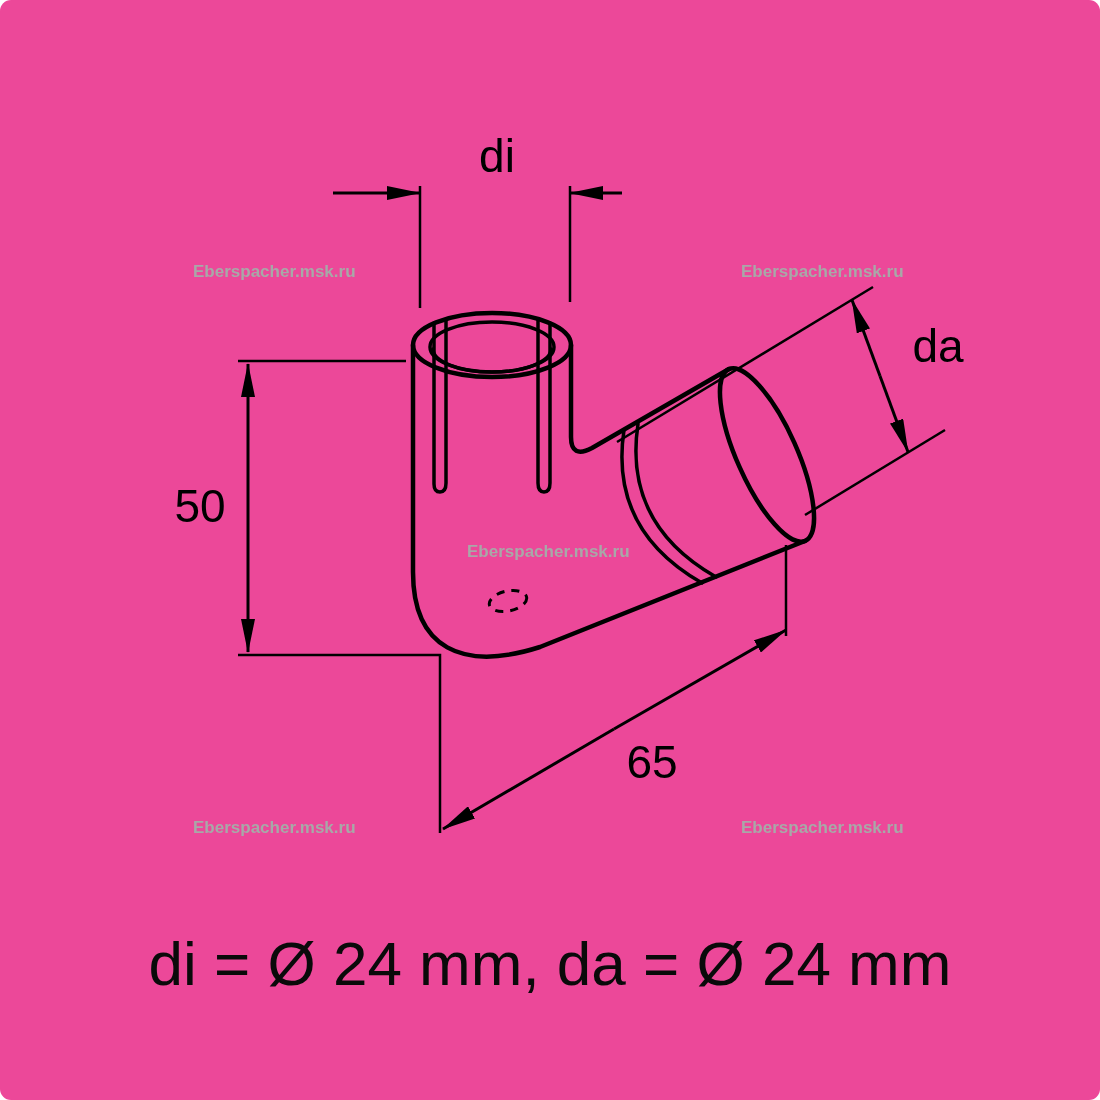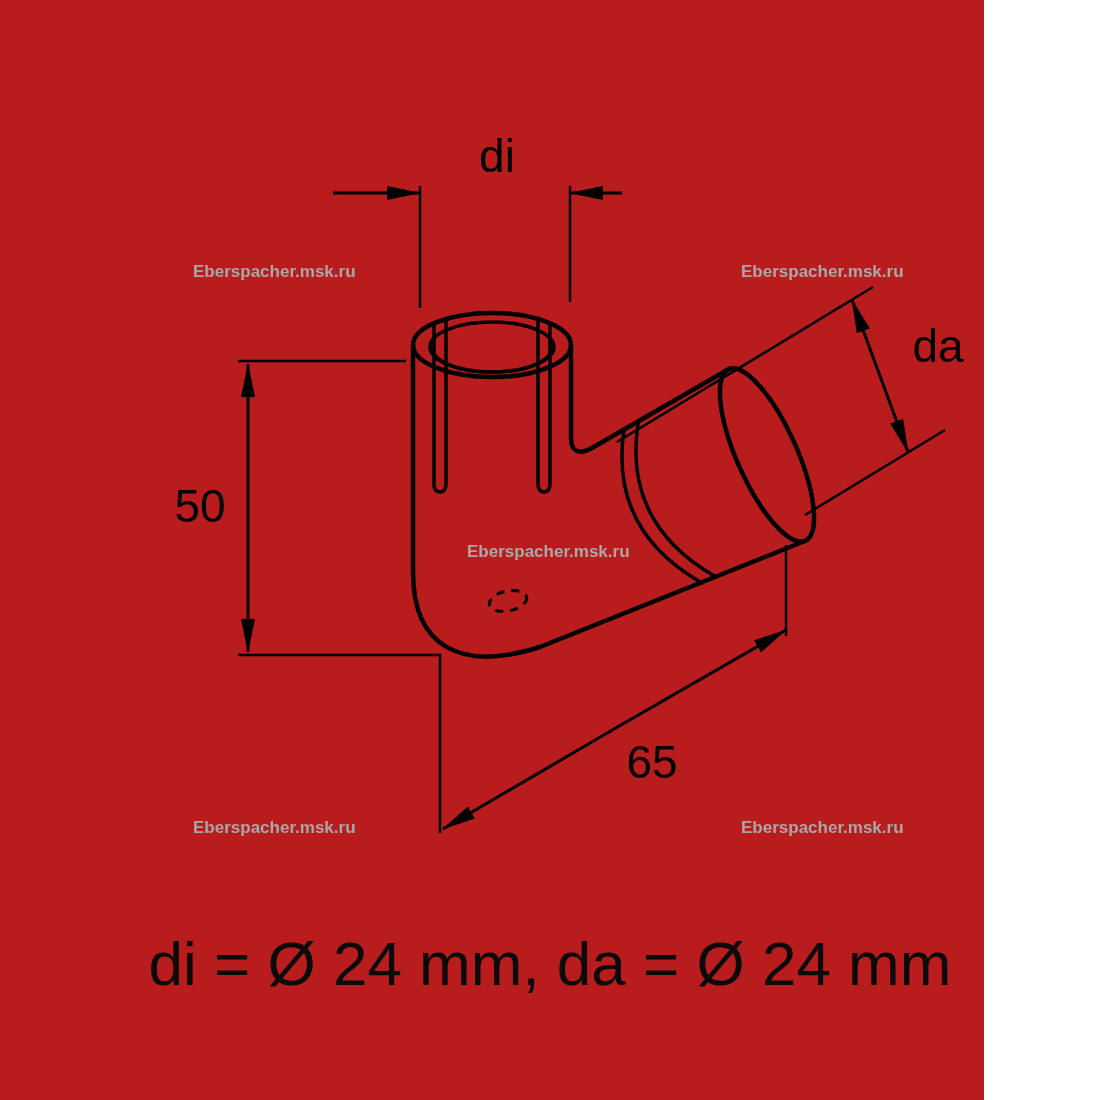--- a/index.html
+++ b/index.html
@@ -3,24 +3,25 @@
 <meta charset="utf-8">
 <style>
   html, body {
     margin: 0;
     padding: 0;
     background: #ffffff;
     font-family: "Liberation Sans", "DejaVu Sans", sans-serif;
   }
   .stage {
     position: relative;
-    width: 984px;
+    width: 1100px;
     height: 1100px;
-    background: #b91c1c;
+    background: #ec4899;
     overflow: hidden;
+    border-radius: 11px;
   }
   svg { position: absolute; left: 0; top: 0; }
 
   .outline   { fill: none; stroke: #000000; stroke-width: 4.5; stroke-linecap: round; stroke-linejoin: round; }
   .outline-thin { fill: none; stroke: #000000; stroke-width: 3.5; stroke-linecap: round; stroke-linejoin: round; }
   .hidden-line { fill: none; stroke: #000000; stroke-width: 3; stroke-dasharray: 8 7; }
   .dimline   { fill: none; stroke: #000000; stroke-width: 3; }
   .extline   { fill: none; stroke: #000000; stroke-width: 2.5; }
   .dim-label { font-size: 46px; fill: #000000; font-weight: 400; }
   .watermark { font-size: 17px; font-weight: bold; fill: #a8a8a8; }

